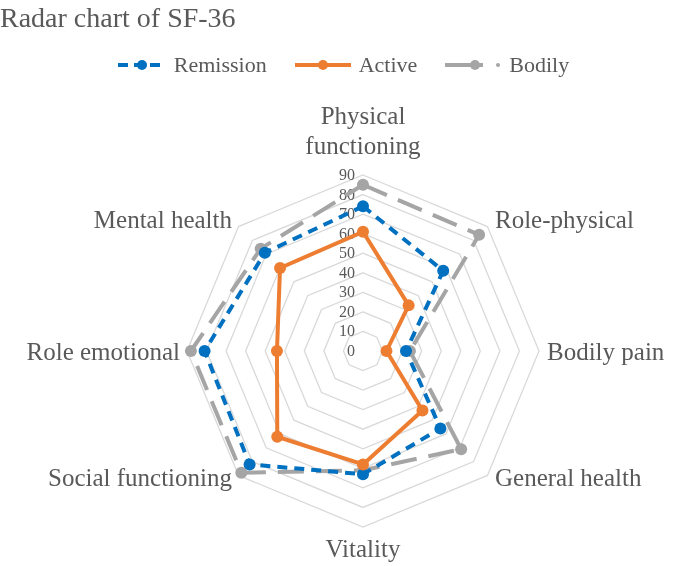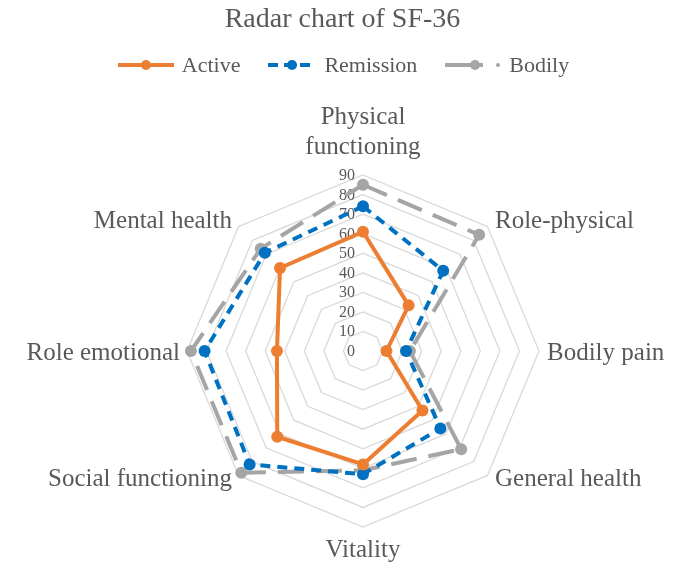--- a/index.html
+++ b/index.html
@@ -1,43 +1,43 @@
 <!DOCTYPE html>
 <html><head>
   <meta charset="utf-8">
   <style>
     html, body { margin: 0; padding: 0; background: #ffffff; }
     body { width: 685px; height: 566px; position: relative; overflow: hidden; font-family: "Liberation Serif", serif; color: #595959; }
-    .title { position: absolute; top: 2px; left: 0; width: 685px; text-align: center; font-size: 28px; color: #595959; }
+    .title { position: absolute; top: 2px; left: 0; width: 685px; text-align: left; font-size: 28px; color: #595959; }
     .legend { position: absolute; top: 52px; left: 0; width: 685px; display: flex; justify-content: center; gap: 26px; font-size: 22px; }
     .legend-item { display: flex; align-items: center; gap: 6px; }
     .legend-item svg { display: block; }
     svg.radar { position: absolute; left: 0; top: 0; }
     .axis-label { font-family: "Liberation Serif", serif; font-size: 25px; fill: #595959; }
     .tick-label { font-family: "Liberation Serif", serif; font-size: 16px; fill: #595959; }
   </style>
 </head>
 <body>
 
 <div class="title">Radar chart of SF-36</div>
 
 <div class="legend">
   <div class="legend-item">
+    <svg width="52" height="14">
+      <line x1="2" y1="7" x2="50" y2="7" stroke="#0070C0" stroke-width="4" stroke-dasharray="10,6"></line>
+      <circle cx="26" cy="7" r="5" fill="#0070C0"></circle>
+    </svg>
+    <span>Remission</span>
+  </div>
+  <div class="legend-item">
     <svg width="60" height="14">
       <line x1="2" y1="7" x2="58" y2="7" stroke="#ED7D31" stroke-width="4"></line>
       <circle cx="30" cy="7" r="5" fill="#ED7D31"></circle>
     </svg>
     <span>Active</span>
-  </div>
-  <div class="legend-item">
-    <svg width="52" height="14">
-      <line x1="2" y1="7" x2="50" y2="7" stroke="#0070C0" stroke-width="4" stroke-dasharray="10,6"></line>
-      <circle cx="26" cy="7" r="5" fill="#0070C0"></circle>
-    </svg>
-    <span>Remission</span>
   </div>
   <div class="legend-item">
     <svg width="60" height="14">
       <line x1="2" y1="7" x2="40" y2="7" stroke="#A5A5A5" stroke-width="4"></line>
       <circle cx="32" cy="7" r="5" fill="#A5A5A5"></circle>
       <circle cx="55" cy="7" r="2" fill="#A5A5A5"></circle>
     </svg>
     <span>Bodily</span>
   </div>
 </div>

